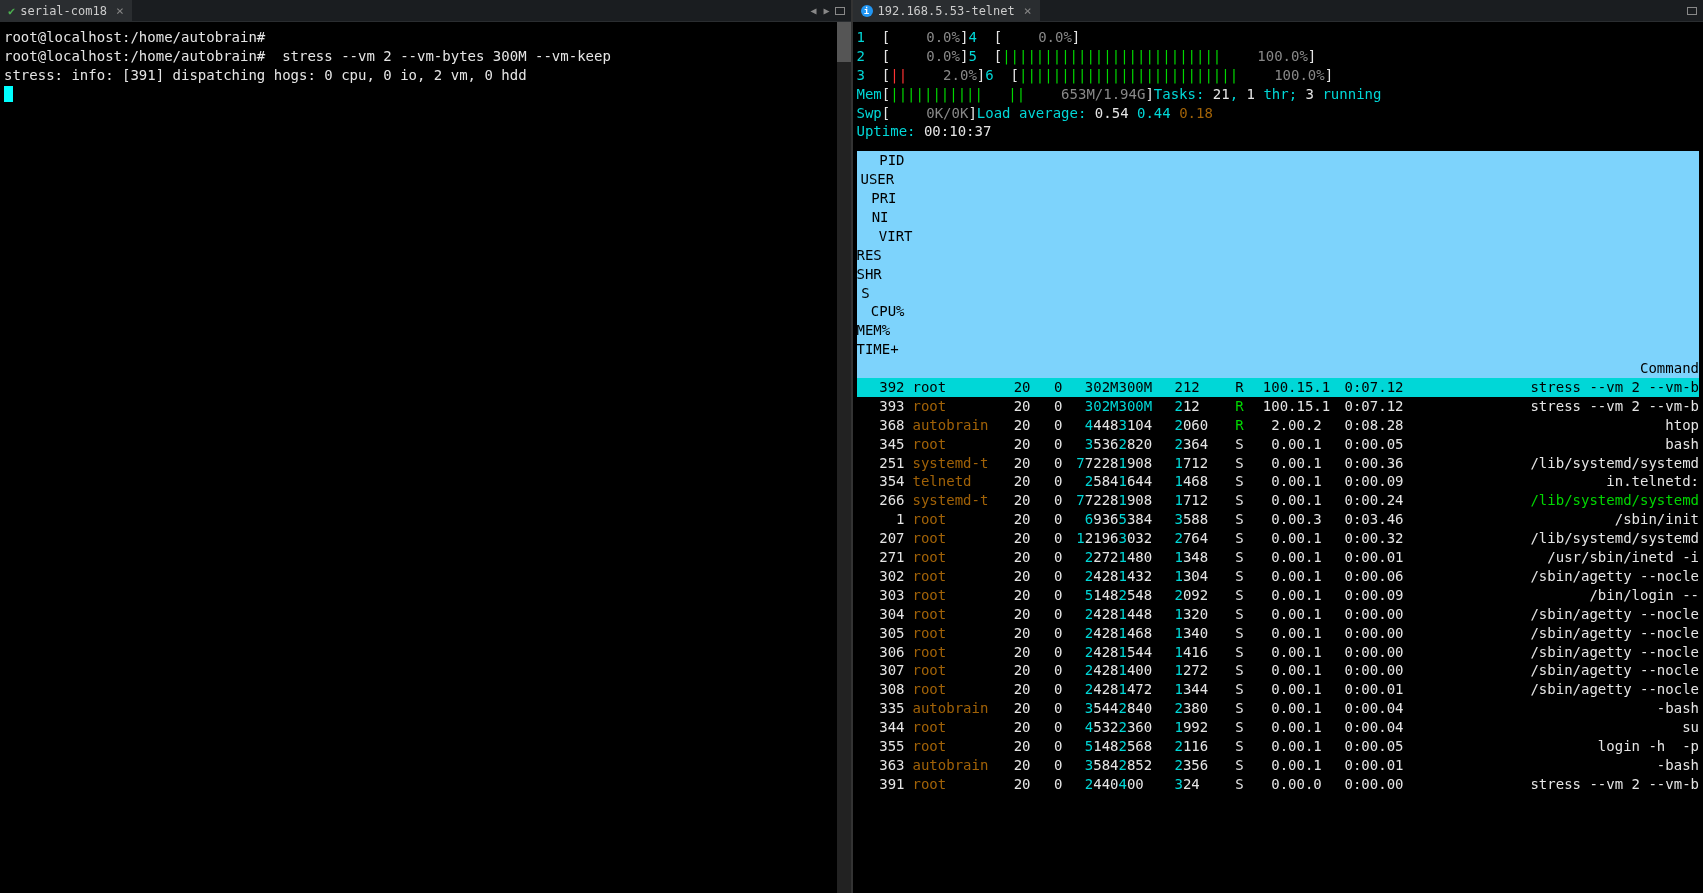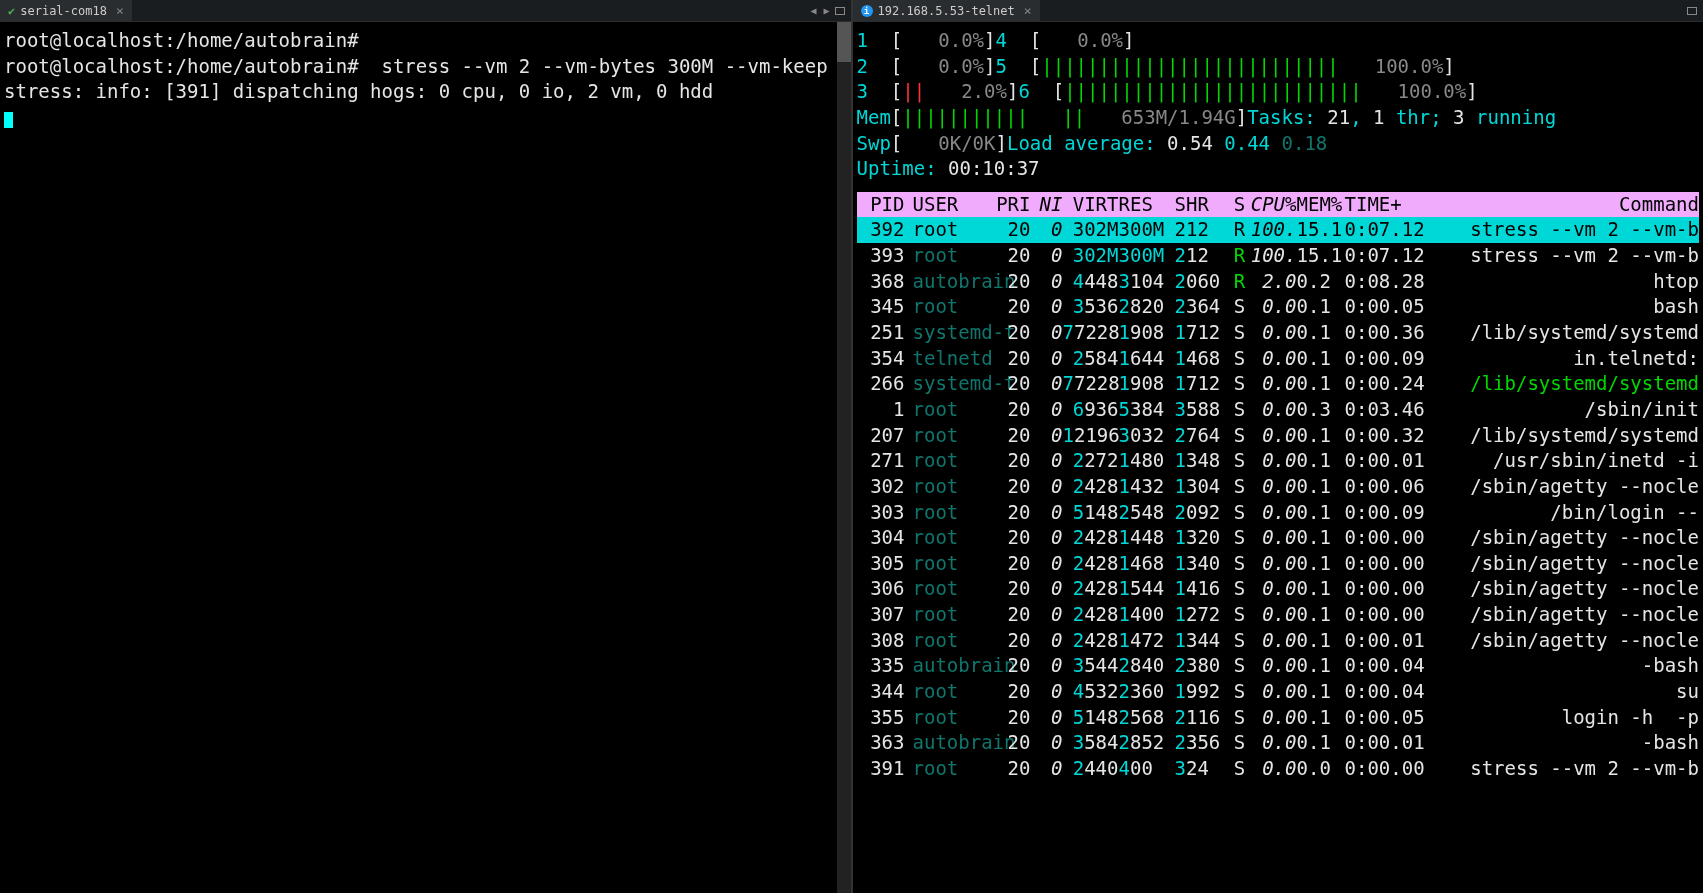--- a/index.html
+++ b/index.html
@@ -8,41 +8,41 @@
 .pane { flex: 1; display: flex; flex-direction: column; border-right: 2px solid #333; position: relative; }
 .pane:last-child { border-right: none; }
 .tab-bar { background: #1a1d20; display: flex; align-items: center; height: 22px; padding: 0; border-bottom: 1px solid #2a2d30; }
 .tab { display: flex; align-items: center; padding: 2px 8px; background: #2a2d30; height: 100%; font-size: 12px; color: #ccc; gap: 5px; }
 .tab-close { color: #888; cursor: pointer; font-size: 13px; margin-left: 4px; }
 .check-icon { color: #4caf50; font-weight: bold; }
 .info-icon { background: #2196f3; color: #fff; border-radius: 50%; width: 12px; height: 12px; display: inline-flex; align-items: center; justify-content: center; font-size: 9px; font-weight: bold; }
 .arrow-left, .arrow-right { color: #888; font-size: 10px; margin: 0 2px; }
 .tab-controls { margin-left: auto; display: flex; gap: 3px; padding-right: 6px; align-items: center; }
 .max-icon { border: 1px solid #888; width: 10px; height: 8px; display: inline-block; }
-.terminal-content { flex: 1; background: #000; padding: 6px 4px; white-space: pre; line-height: 1.35; overflow: hidden; position: relative; font-size: 19px; }
+.terminal-content { flex: 1; background: #000; padding: 6px 4px; white-space: pre; line-height: 1.35; overflow: hidden; position: relative; font-size: 14px; }
 .scrollbar { position: absolute; right: 0; top: 22px; bottom: 0; width: 14px; background: #222; }
 .scroll-thumb { background: #555; width: 100%; height: 40px; }
 .cursor-block { background: #00ffff; width: 9px; height: 16px; display: inline-block; vertical-align: text-bottom; }
 .c-white { color: #e5e5e5; }
 .c-cyan { color: #00d7d7; }
 .c-green { color: #00d700; }
-.c-grey { color: #0f766e; }
-.htop-header { background: #f0abfc; color: #000; display: flex; }
+.c-grey { color: #a16207; }
+.htop-header { background: #7dd3fc; color: #000; display: flex; flex-direction: column; }
 .row { display: flex; white-space: pre; }
 .row-selected { background: #00d7d7; color: #000; }
 .row-selected .c-cyan, .row-selected .c-green, .row-selected .c-white, .row-selected .c-grey { color: #000; }
 .col-pid { width: 52px; text-align: right; padding-right: 4px; }
 .col-user { width: 82px; padding-left: 4px; }
 .col-pri { width: 40px; text-align: right; }
-.col-ni { width: 32px; text-align: right; font-style: italic; }
+.col-ni { width: 32px; text-align: right; }
 .col-virt { width: 56px; text-align: right; }
 .col-res { width: 56px; text-align: left; }
 .col-shr { width: 56px; text-align: left; }
 .col-s { width: 18px; text-align: center; }
-.col-cpu { width: 48px; text-align: right; font-style: italic; }
+.col-cpu { width: 48px; text-align: right; }
 .col-mem { width: 48px; text-align: left; }
 .col-time { width: 76px; text-align: left; }
 .col-cmd { flex: 1; padding-left: 8px; overflow: hidden; text-align: right; }
 .bar-line { display: flex; white-space: pre; }
 .bar-label { color: #00d7d7; }
 .bar-bracket { color: #e5e5e5; }
 .bar-fill { color: #00d700; }
 .bar-red { color: #ff3333; }
 .bar-pct { color: #888; text-align: right; margin-left: 36px; }
 </style>

